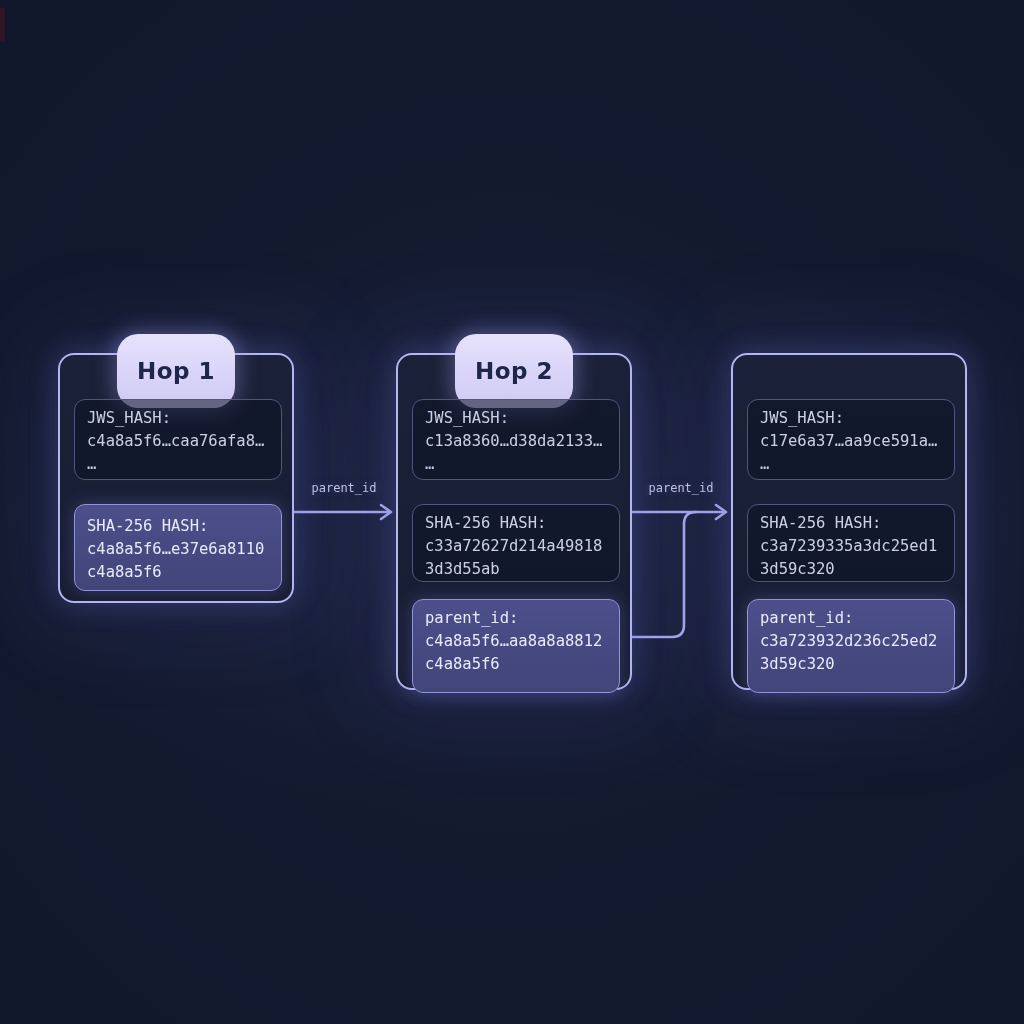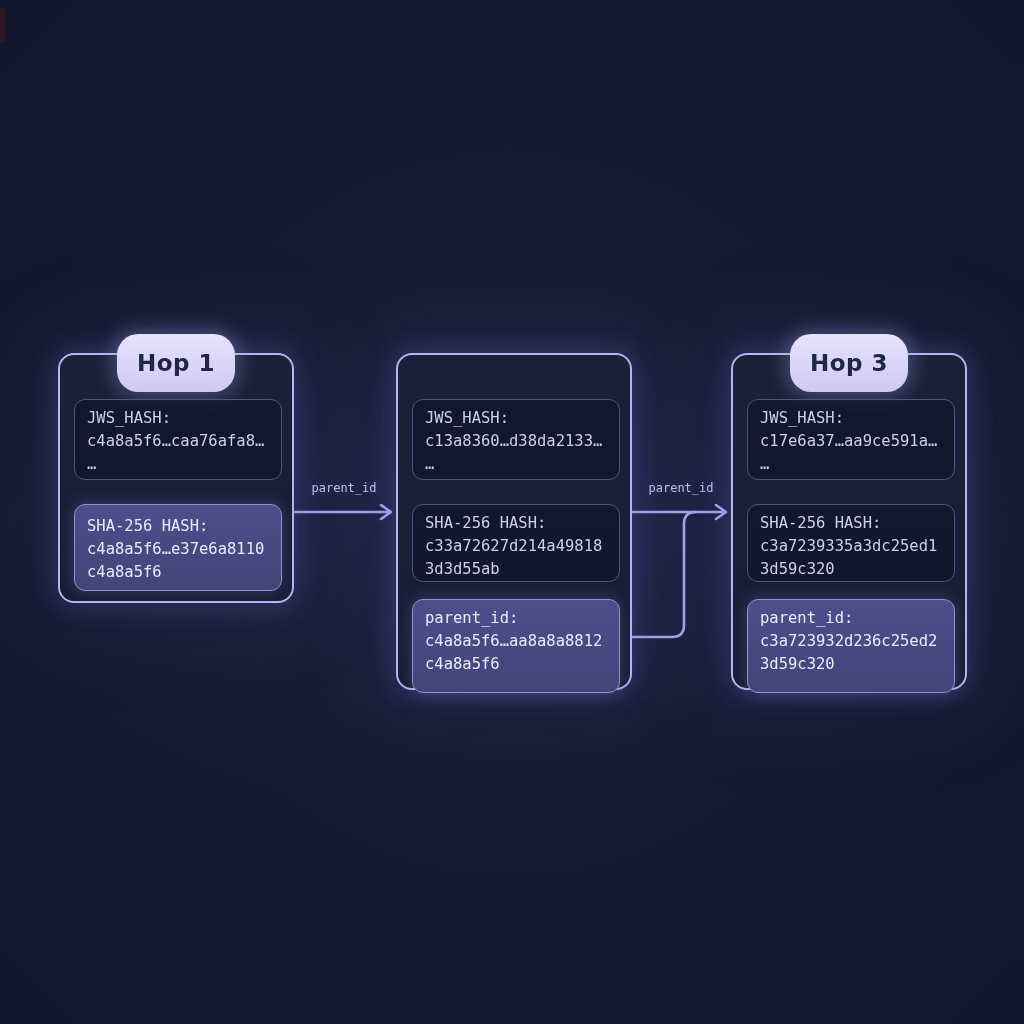--- a/index.html
+++ b/index.html
@@ -18,21 +18,21 @@
     border:2px solid #b3b6f0;border-radius:16px;
     background:linear-gradient(180deg,#1b2138 0%,#171d31 100%);
     box-shadow:0 0 26px 5px rgba(125,130,235,.20), 0 0 90px 28px rgba(95,100,200,.10);
   }
   .card-1{left:58px;top:353px;height:250px;}
   .card-2{left:396px;top:353px;height:337px;}
   .card-3{left:731px;top:353px;height:337px;}
 
   .pill{
     position:absolute;top:-21px;left:50%;transform:translateX(-50%);
-    height:42px;padding:8px 20px;border-radius:21px;
+    height:42px;padding:16px 20px;border-radius:21px;
     background:linear-gradient(180deg,#e6e2fc 0%,#cfc9f4 100%);
     box-shadow:0 0 20px 4px rgba(165,165,250,.35);
     display:flex;align-items:center;justify-content:center;white-space:nowrap;
   }
   .pill span{
     font-family:"DejaVu Sans","Liberation Sans",sans-serif;
     font-weight:bold;font-size:23px;color:#20254a;letter-spacing:.5px;
   }
 
   .box{
@@ -98,41 +98,41 @@
       <div class="line">…</div>
     </div>
     <div class="box box-b highlight">
       <div class="line">SHA-256 HASH:</div>
       <div class="line">c4a8a5f6…e37e6a8110</div>
       <div class="line">c4a8a5f6</div>
     </div>
   </section>
 
   <section class="card card-2">
+    <div class="pill">
+      <span>Hop 2</span>
+    </div>
     <div class="box box-a">
       <div class="line">JWS_HASH:</div>
       <div class="line">c13a8360…d38da2133…</div>
       <div class="line">…</div>
     </div>
     <div class="box box-b">
       <div class="line">SHA-256 HASH:</div>
       <div class="line">c33a72627d214a49818</div>
       <div class="line">3d3d55ab</div>
     </div>
     <div class="box box-c highlight">
       <div class="line">parent_id:</div>
       <div class="line">c4a8a5f6…aa8a8a8812</div>
       <div class="line">c4a8a5f6</div>
     </div>
   </section>
 
   <section class="card card-3">
-    <div class="pill">
-      <span>Hop 3</span>
-    </div>
     <div class="box box-a">
       <div class="line">JWS_HASH:</div>
       <div class="line">c17e6a37…aa9ce591a…</div>
       <div class="line">…</div>
     </div>
     <div class="box box-b">
       <div class="line">SHA-256 HASH:</div>
       <div class="line">c3a7239335a3dc25ed1</div>
       <div class="line">3d59c320</div>
     </div>

